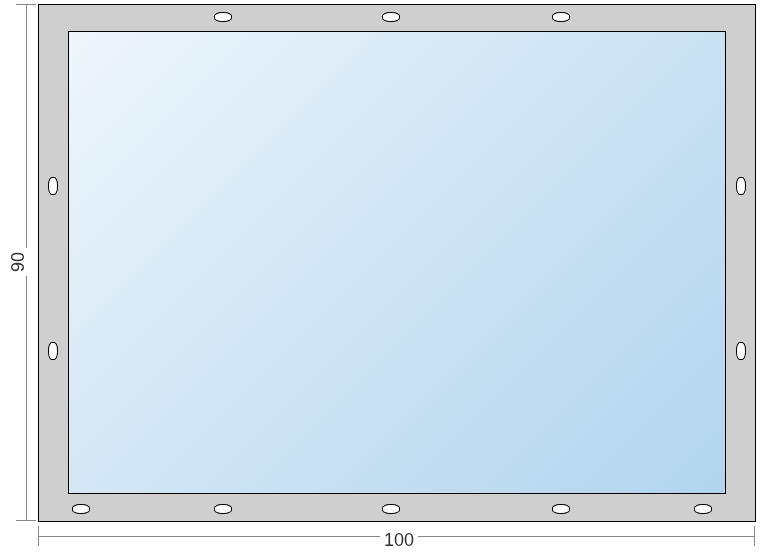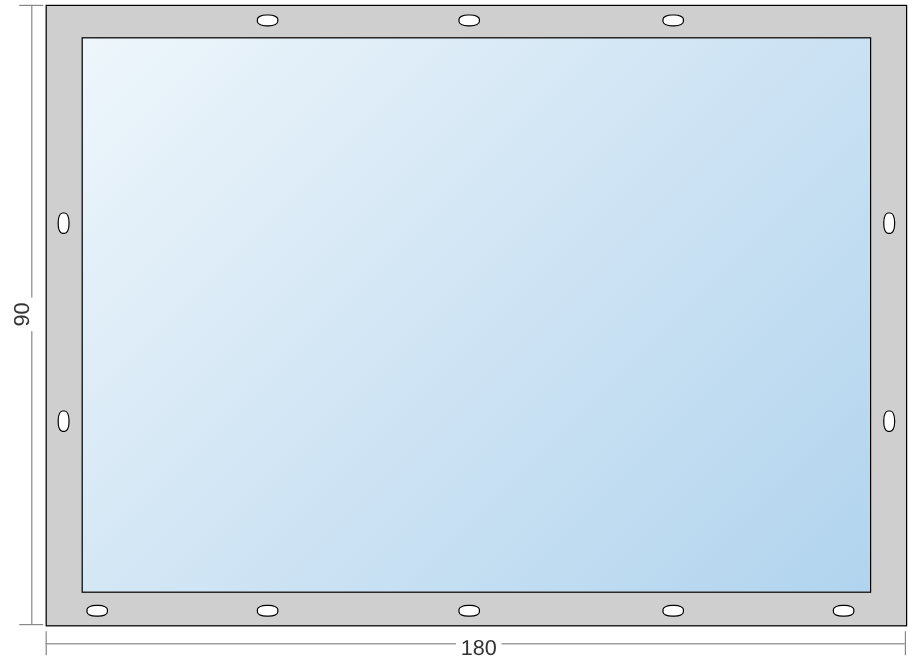--- a/index.html
+++ b/index.html
@@ -39,15 +39,15 @@
     </div>
 
   <div class="dim-tick" style="left:16px;top:4px;width:20px;height:1px;"></div>
   <div class="dim-line" style="left:26px;top:4px;width:1px;height:516px;"></div>
   <div class="dim-tick" style="left:16px;top:520px;width:20px;height:1px;"></div>
   <span class="dim-label v" style="left:8px;top:276px;">90</span>
 
   <div class="dim-tick" style="left:38px;top:526px;width:1px;height:20px;"></div>
   <div class="dim-line" style="left:38px;top:536px;width:716px;height:1px;"></div>
   <div class="dim-tick" style="left:754px;top:526px;width:1px;height:20px;"></div>
-  <span class="dim-label" style="left:380px;top:530px;">180</span>
+  <span class="dim-label" style="left:380px;top:530px;">100</span>
 
 </div>
 
 </body></html>

